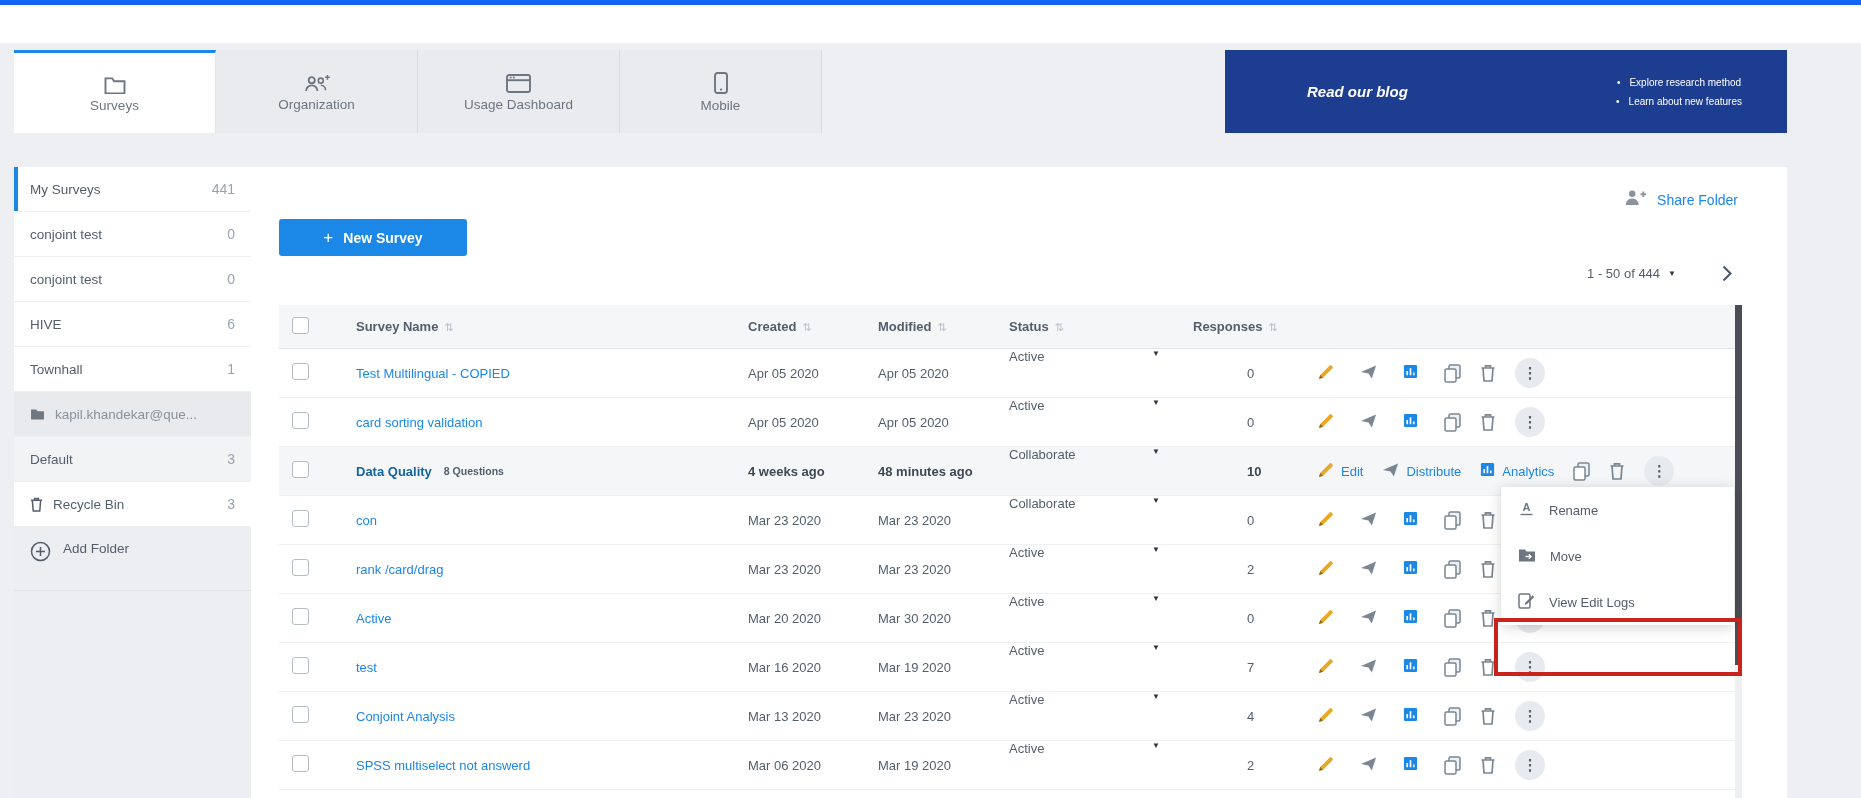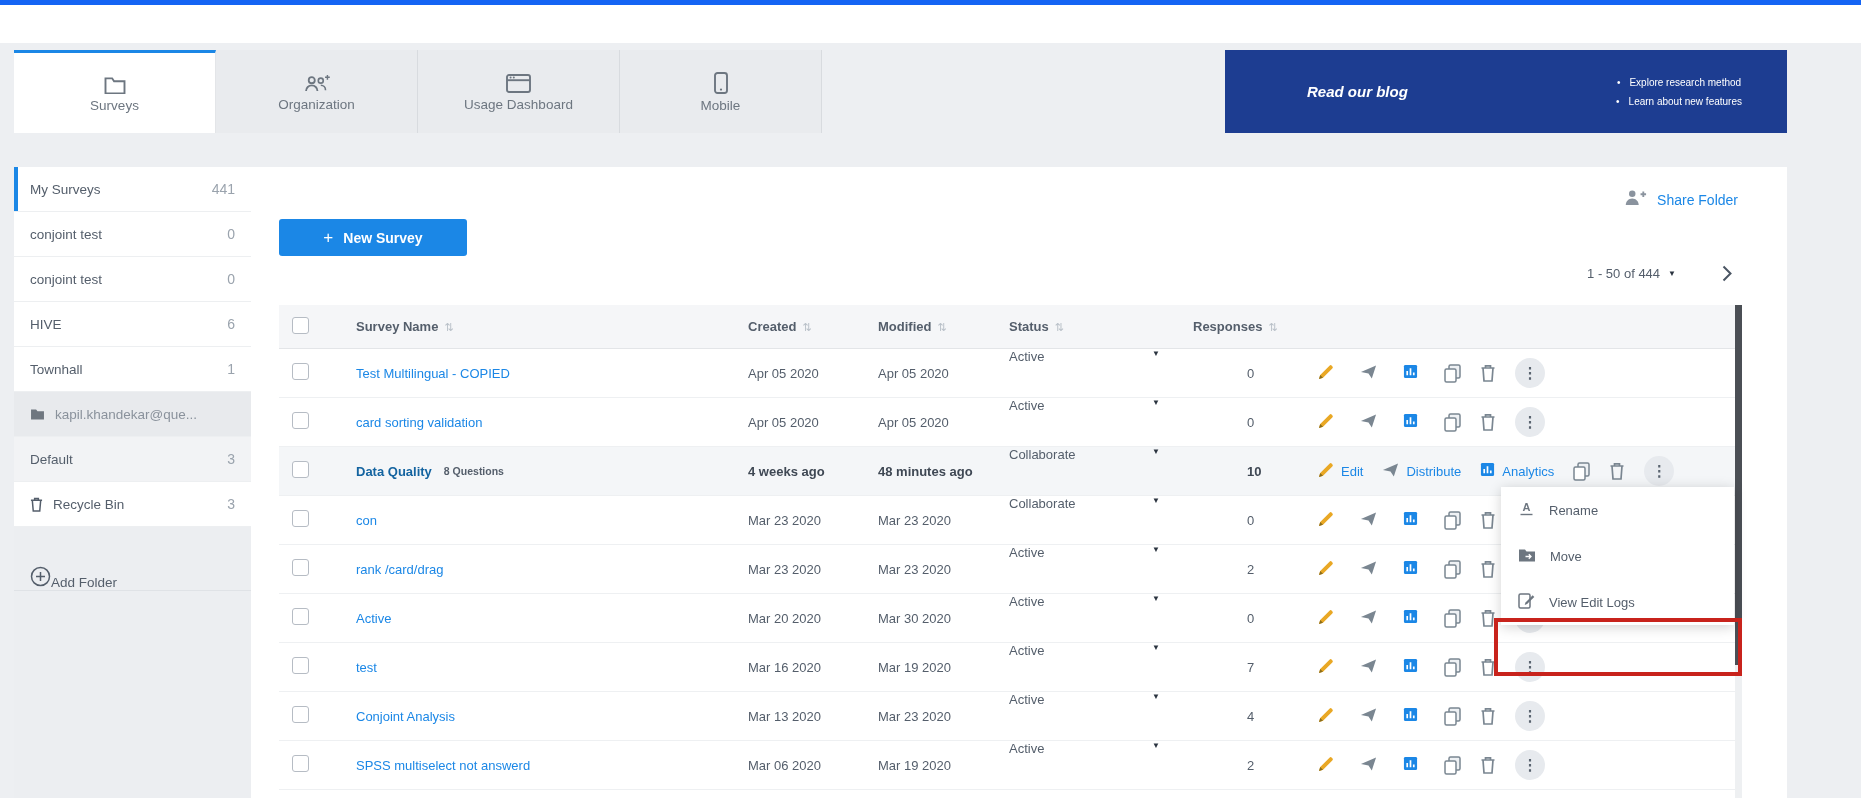--- a/index.html
+++ b/index.html
@@ -55,21 +55,21 @@
     position:relative; background:#fff; cursor:pointer;
   }
   .srow.active::before { content:""; position:absolute; left:0; top:-1px; bottom:0; width:4px; background:#1b87e6; }
   .slabel { white-space:nowrap; overflow:hidden; text-overflow:ellipsis; max-width:165px; }
   .scount { margin-left:auto; font-size:14px; color:#9aa3ad; }
   .srow.muted { background:#e8eaed; color:#8a929c; }
   .srow.subtle { background:#f2f3f5; }
   .srow .rowicon { margin-right:10px; display:inline-flex; }
   .sidebar-bottom { flex:1; background:#eceef1; padding-top:14px; }
   .addfolder {
-    height:50px; display:flex; align-items:flex-end; gap:0; padding:0 16px;
+    height:50px; display:flex; align-items:flex-start; gap:12px; padding:0 16px;
     font-size:13.5px; color:#545e6b; border-bottom:1px solid #dfe2e6; cursor:pointer;
   }
 
   
   .content { position:absolute; left:237px; top:0; right:0; bottom:0; }
 
   .share {
     position:absolute; top:22px; right:49px; display:flex; align-items:center; gap:10px;
     cursor:pointer;
   }

